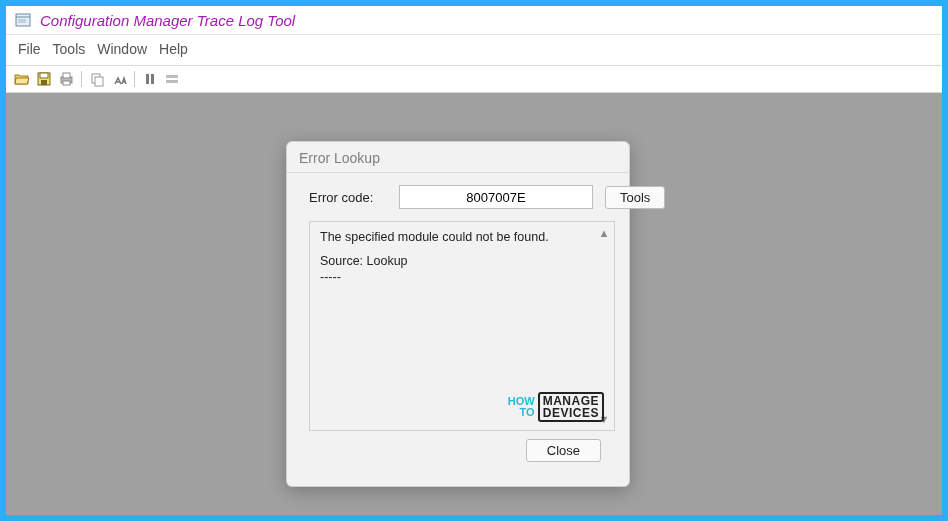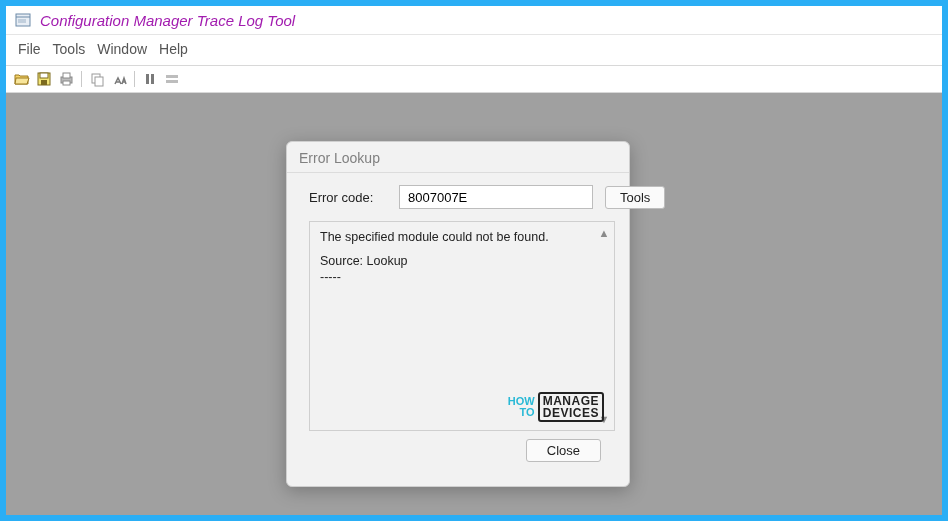--- a/index.html
+++ b/index.html
@@ -111,20 +111,21 @@
       color: #222;
     }
     .row-input {
       flex: 1;
       height: 24px;
       border: 1px solid #bdbdbd;
       background: #ffffff;
       padding: 2px 8px;
       font-size: 13px;
       font-family: inherit;
+      text-align: center;
     }
     .btn {
       border: 1px solid #bdbdbd;
       background: #fafafa;
       border-radius: 3px;
       padding: 3px 14px;
       font-size: 13px;
       font-family: inherit;
       cursor: pointer;
       color: #222;

